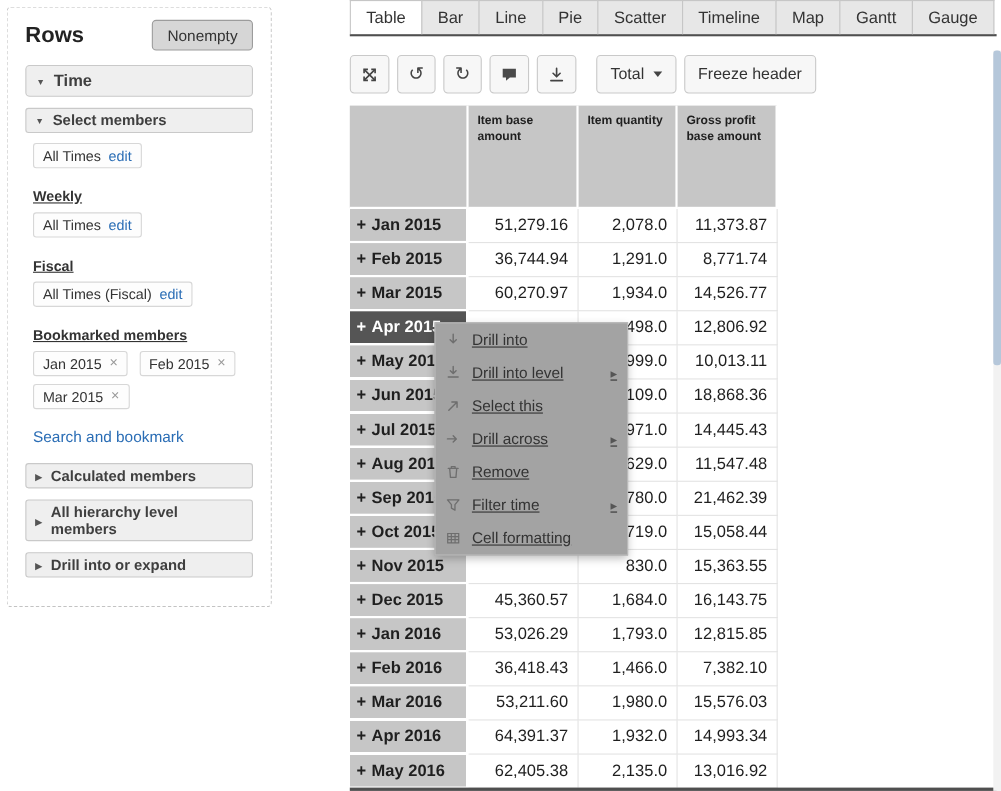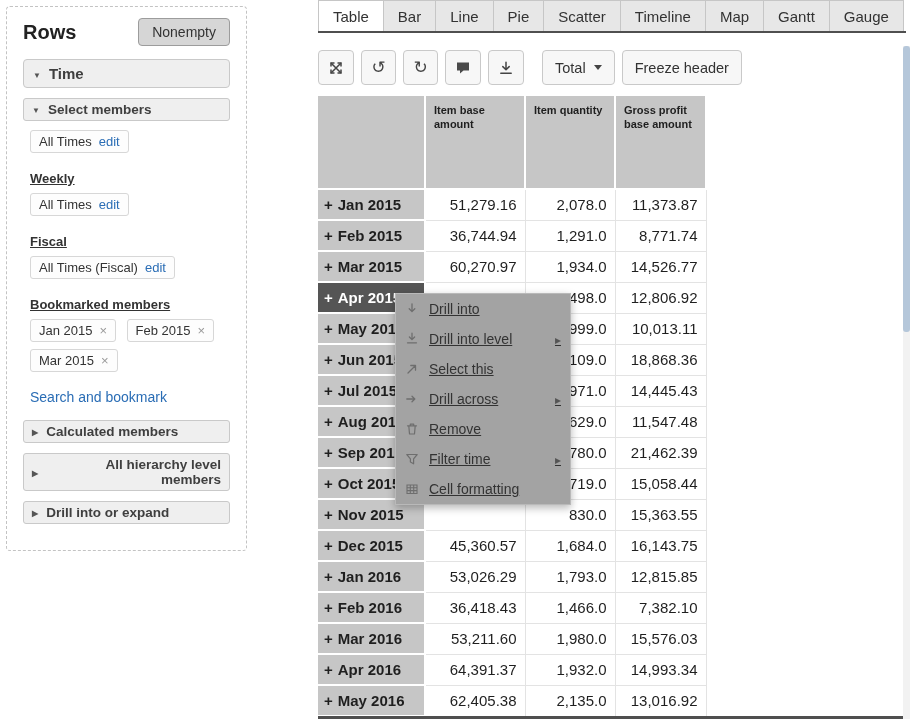--- a/index.html
+++ b/index.html
@@ -22,27 +22,27 @@
   .rows-title { font-size: 20px; font-weight: bold; color: #222; }
   .btn-nonempty {
     background: #d6d6d6; border: 1px solid #9c9c9c; border-radius: 4px;
     padding: 5px 13px; font-size: 14px; color: #333; cursor: pointer;
   }
   .section-bar {
     background: #efefef; border: 1px solid #c9c9c9; border-radius: 4px;
     padding: 5px 9px; font-weight: bold; font-size: 15px; color: #3f3f3f;
     margin-top: 13px; display: flex; align-items: center; gap: 8px; cursor: pointer;
   }
-  .sub-bar { font-size: 13.5px; padding: 3px 8px; margin-top: 10px; border-radius: 3px; text-align: right; }
+  .sub-bar { font-size: 13.5px; padding: 3px 8px; margin-top: 10px; border-radius: 3px; }
   .tri { color: #555; display: inline-block; }
   .tri.down::before { content: "▼"; font-size: 8px; position: relative; top: -1px; }
   .tri.right::before { content: "▶"; font-size: 8px; position: relative; top: -1px; }
   .members-content { padding: 9px 2px 4px 7px; }
   .pill {
-    display: inline-flex; align-items: center; gap: 7px;
+    display: inline-flex; align-items: flex-start; gap: 7px;
     border: 1px solid #d7d7d7; border-radius: 3px; background: #fdfdfd;
     padding: 3px 8px; font-size: 13px; color: #333; margin: 0 6px 7px 0;
   }
   .pill .edit { color: #2a6db5; text-decoration: none; cursor: pointer; }
   .pill .x { color: #999; cursor: pointer; font-size: 13px; line-height: 1; }
   .pill .x::before { content: "×"; }
   .grp-label { font-weight: bold; font-size: 13px; margin: 11px 0 7px; color: #333; text-decoration: underline; }
   .search-link { color: #2a6db5; font-size: 14px; margin-top: 10px; display: inline-block; cursor: pointer; }
 
   

